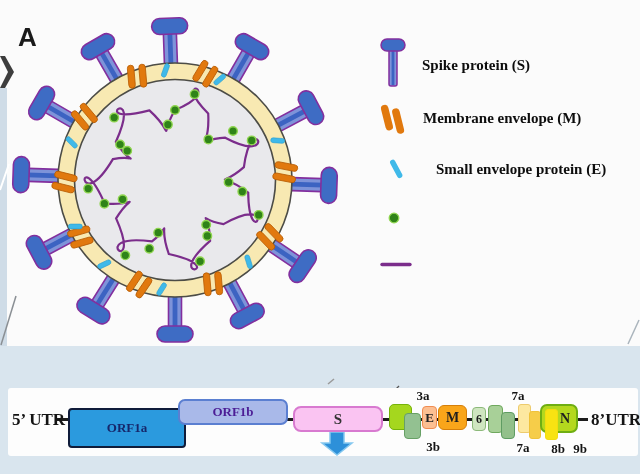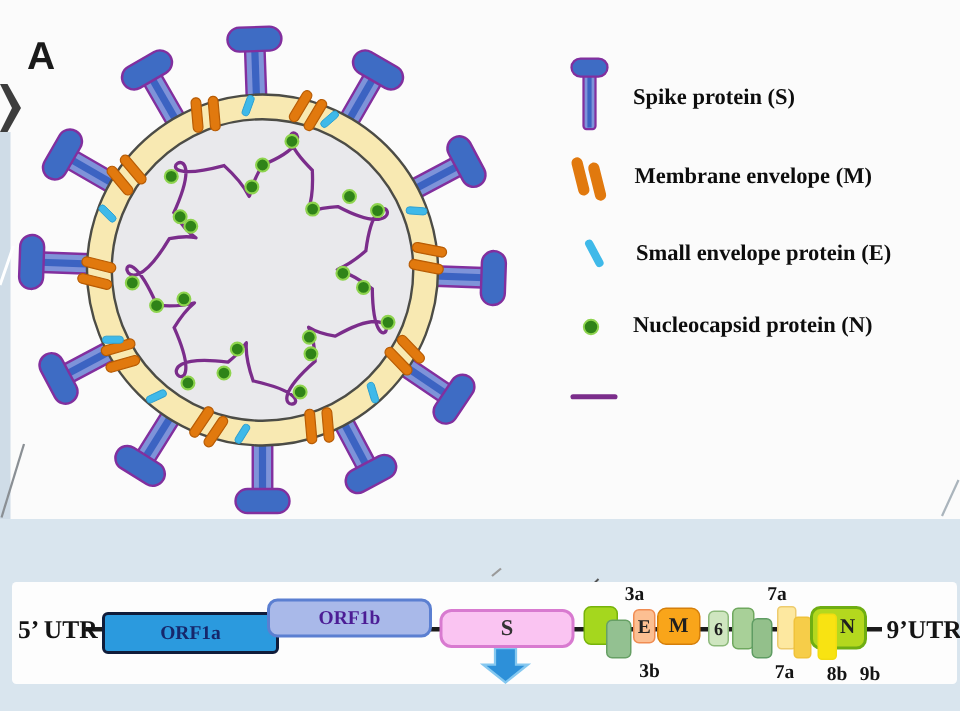--- a/index.html
+++ b/index.html
@@ -199,39 +199,38 @@
     <g transform="rotate(-14 15 18)">
       <rect x="5" y="1" width="7.5" height="26" rx="3.7" style="fill:var(--membrane)"></rect>
       <rect x="15" y="7" width="7.5" height="26" rx="3.7" style="fill:var(--membrane)"></rect>
     </g>
   </svg>
   <div class="abs legend-label" style="left:423px;top:110px;">Membrane envelope (M)</div>
 
   <svg class="abs" style="left:385px;top:156px;" width="22" height="27">
     <rect x="8.5" y="3" width="5.5" height="20" rx="2.7" transform="rotate(-28 11 13)" style="fill:var(--envelope_protein)"></rect>
   </svg>
-  <div class="abs legend-label" style="left:424px;top:161px;">Small envelope protein (E)</div>
+  <div class="abs legend-label" style="left:436px;top:161px;">Small envelope protein (E)</div>
 
   <svg class="abs" style="left:387px;top:211px;" width="14" height="14">
     <circle cx="7" cy="7" r="4.8" style="fill:var(--nucleocapsid);stroke:var(--nucleocapsid_ring);stroke-width:1.3"></circle>
   </svg>
-  <div class="abs legend-label" style="left:422px;top:209px;">Nucleocapsid protein (N)</div>
 
   <svg class="abs" style="left:380px;top:260px;" width="32" height="9">
     <line x1="2" y1="4.5" x2="30" y2="4.5" style="stroke:var(--rna);stroke-width:3.4" stroke-linecap="round"></line>
   </svg>
 
   <div id="gpanel" class="abs">
     <div class="gline" style="background: rgb(28, 28, 28);"></div>
     <div class="utr utr5">5’ UTR</div>
-    <div class="utr utr3">9’UTR</div>
+    <div class="utr utr3">8’UTR</div>
     <svg id="garrow" style="position:absolute;left:310px;top:42px;" width="40" height="26">
       <polygon points="12,2 26,2 26,13 34,13 19,25 4,13 12,13" fill="#2d90d9" stroke="#85c8f0" stroke-width="1.5"></polygon>
     </svg>
-  <div class="gseg" style="left: 60px; top: 20px; width: 118px; height: 28px; border-radius: 4px; background: rgb(43, 154, 222); border: 2.5px solid rgb(16, 28, 58); font-size: 13px; color: rgb(22, 39, 107);">ORF1a</div>
+  <div class="gseg" style="left: 60px; top: 20px; width: 118px; height: 40px; border-radius: 4px; background: rgb(43, 154, 222); border: 2.5px solid rgb(16, 28, 58); font-size: 13px; color: rgb(22, 39, 107);">ORF1a</div>
       <div class="gseg" style="left: 170px; top: 11px; width: 110px; height: 26px; border-radius: 7px; background: rgb(169, 185, 233); border: 2px solid rgb(91, 127, 209); font-size: 13px; color: #4c1d95;">ORF1b</div>
       <div class="gseg" style="left: 285px; top: 18px; width: 90px; height: 26px; border-radius: 8px; background: rgb(250, 196, 242); border: 2px solid rgb(216, 122, 208); font-size: 15px; color: rgb(51, 51, 51);">S</div>
       <div class="gseg" style="left: 381px; top: 16px; width: 23px; height: 26px; border-radius: 5px; background: rgb(165, 215, 30); border: 1.5px solid rgb(118, 179, 10);"></div>
       <div class="glabel" style="left: 392px; top: 8px;">3a</div>
       <div class="gseg" style="left: 396px; top: 25px; width: 17px; height: 26px; border-radius: 4px; background: rgb(147, 193, 145); border: 1.5px solid rgb(103, 160, 101);"></div>
       <div class="glabel" style="left: 402px; top: 59px;">3b</div>
       <div class="gseg" style="left: 414px; top: 18px; width: 15px; height: 23px; border-radius: 4px; background: rgb(252, 191, 146); border: 1.5px solid rgb(240, 140, 82); font-size: 13px; color: rgb(34, 34, 34);">E</div>
       <div class="gseg" style="left: 430px; top: 17px; width: 29px; height: 25px; border-radius: 6px; background: rgb(249, 165, 26); border: 1.5px solid rgb(213, 127, 10); font-size: 14px; color: rgb(31, 31, 31);">M</div>
       <div class="gseg" style="left: 464px; top: 19px; width: 14px; height: 24px; border-radius: 4px; background: rgb(207, 230, 192); border: 1.5px solid rgb(140, 185, 122); font-size: 12px; color: rgb(31, 31, 31);">6</div>
       <div class="gseg" style="left: 480px; top: 17px; width: 15px; height: 28px; border-radius: 4px; background: rgb(168, 208, 152); border: 1.5px solid rgb(111, 168, 94);"></div>

